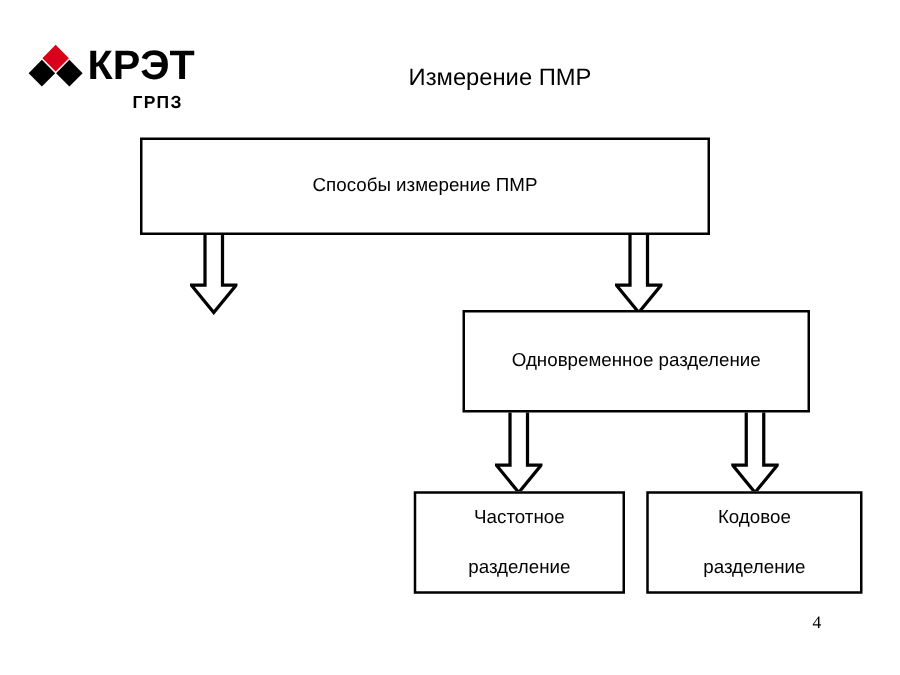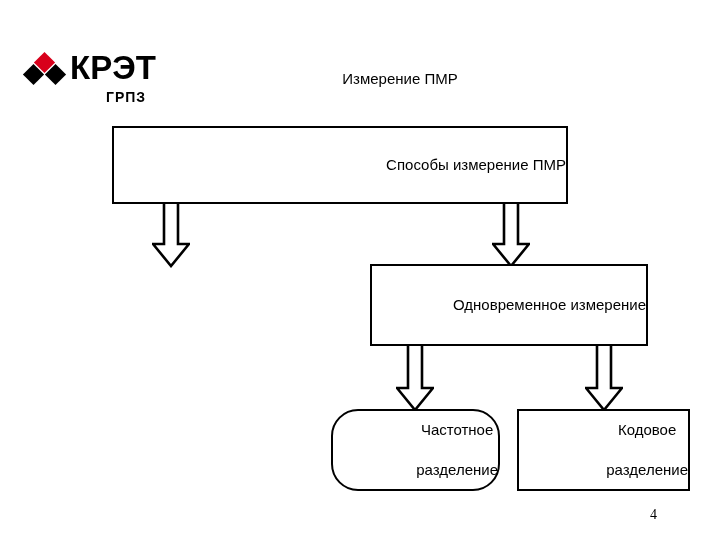--- a/index.html
+++ b/index.html
@@ -11,21 +11,21 @@
     width: 720px;
     height: 540px;
     position: relative;
     overflow: hidden;
     font-family: "Liberation Sans", "DejaVu Sans", sans-serif;
     color: #000000;
   }
 
   #slide {
     position: absolute;
-    left: 0; top: 16px;
+    left: 0; top: 0;
     width: 720px;
     height: 426px;
   }
 
   
   .logo-block {
     position: absolute;
     left: 24px;
     top: 36px;
     width: 170px;
@@ -80,44 +80,44 @@
     padding-left: 32px;
   }
 
   
   .slide-title {
     position: absolute;
     left: 240px;
     top: 53px;
     width: 320px;
     text-align: center;
-    font-size: 15px;
+    font-size: 19px;
     line-height: 20px;
   }
 
   
   .box {
     position: absolute;
     border: 2px solid #000000;
     background: #ffffff;
     box-sizing: border-box;
     display: flex;
     align-items: center;
-    justify-content: flex-end;
+    justify-content: center;
     text-align: center;
     font-size: 15px;
     line-height: 20px;
     z-index: 3;
   }
   .box span { display: block; }
 
   #box-root      { left: 112px; top: 110px; width: 456px; height: 78px; }
   #box-time      { left: 30px;  top: 248px; width: 280px; height: 82px; }
   #box-simul     { left: 370px; top: 248px; width: 278px; height: 82px; }
-  #box-freq      { left: 331px; top: 393px; width: 169px; height: 82px; border-radius: 27px; }
+  #box-freq      { left: 331px; top: 393px; width: 169px; height: 82px; }
   #box-code      { left: 517px; top: 393px; width: 173px; height: 82px; }
 
   
   .arrow {
     position: absolute;
     z-index: 2;
   }
   .arrow svg { display: block; }
 
   #arrow-root-time   { left: 152px; top: 186px; width: 38px; height: 66px; }
@@ -165,21 +165,21 @@
   </div>
 
   <div class="arrow" id="arrow-root-simul">
     <svg width="38" height="66" viewBox="0 0 38 66" xmlns="http://www.w3.org/2000/svg">
       <polygon points="12,0 26,0 26,42 37,42 19,64 1,42 12,42" fill="#ffffff" stroke="#000000" stroke-width="2.6" stroke-linejoin="miter"></polygon>
     </svg>
   </div>
 
 
   <div class="box" id="box-simul">
-    <span>Одновременное измерение</span>
+    <span>Одновременное разделение</span>
   </div>
 
   <div class="arrow" id="arrow-simul-freq">
     <svg width="38" height="68" viewBox="0 0 38 68" xmlns="http://www.w3.org/2000/svg">
       <polygon points="12,0 26,0 26,44 37,44 19,66 1,44 12,44" fill="#ffffff" stroke="#000000" stroke-width="2.6" stroke-linejoin="miter"></polygon>
     </svg>
   </div>
 
   <div class="arrow" id="arrow-simul-code">
     <svg width="38" height="68" viewBox="0 0 38 68" xmlns="http://www.w3.org/2000/svg">

